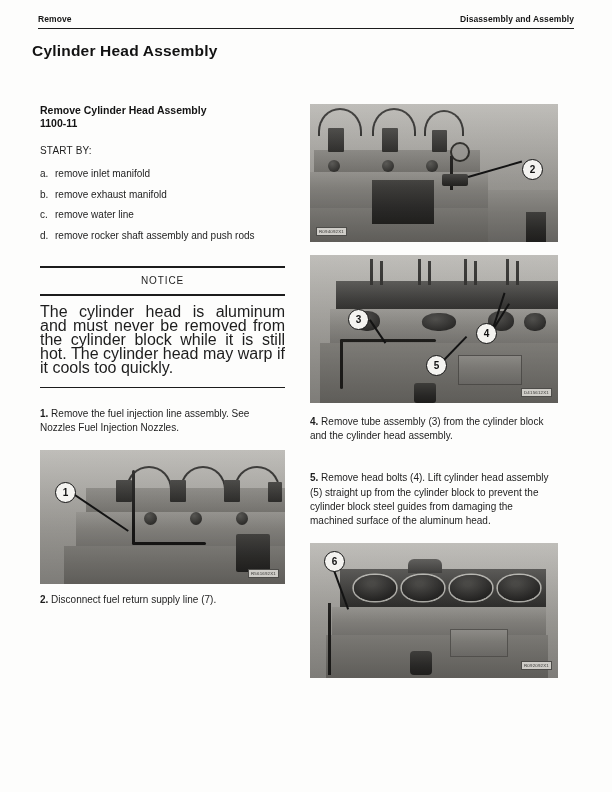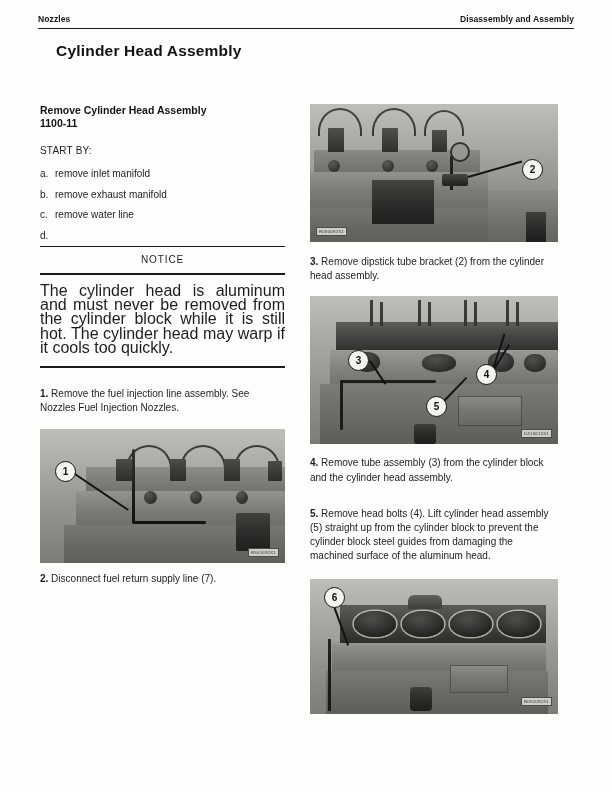--- a/index.html
+++ b/index.html
@@ -52,21 +52,21 @@
     left: 0;
     top: 14px;
     width: 536px;
     height: 1px;
     background: #1c1c1c;
   }
 
   
   .page-title {
     position: absolute;
-    left: 56px;
+    left: 32px;
     top: 42px;
     font-size: 15.5px;
     font-weight: bold;
     letter-spacing: .2px;
     color: #121212;
   }
 
   
   .col-left {
     position: absolute;
@@ -141,21 +141,21 @@
   
   .step {
     font-size: 10px;
     line-height: 14.2px;
     color: #1d1d1d;
     margin: 0;
   }
   .step .num {
     font-weight: bold;
   }
-  .step-gap-sm { margin-top: 22px; }
+  .step-gap-sm { margin-top: 28px; }
   .step-gap-md { margin-top: 19px; }
 
   
   .photo {
     position: relative;
     background: #b9b7b2;
     overflow: hidden;
     border: 0;
   }
   
@@ -272,21 +272,21 @@
     color: #1d1d1d;
     font-style: italic;
   }
 </style>
 </head>
 <body>
 
 <div class="page">
 
   <div class="header">
-    <div class="header-left">Nozzles</div>
+    <div class="header-left">Remove</div>
     <div class="header-right">Disassembly and Assembly</div>
     <div class="header-rule"></div>
   </div>
 
   <div class="page-title">Cylinder Head Assembly</div>
 
   <div class="col-left">
 
     <div class="sub-title">
       <div>Remove Cylinder Head Assembly</div>
@@ -303,20 +303,21 @@
       <li>
         <span class="ltr">b.</span>
         <span>remove exhaust manifold</span>
       </li>
       <li>
         <span class="ltr">c.</span>
         <span>remove water line</span>
       </li>
       <li>
         <span class="ltr">d.</span>
+        <span>remove rocker shaft assembly and push rods</span>
       </li>
     </ul>
 
     <div class="notice">
       <div class="notice-rule"></div>
       <div class="notice-label">NOTICE</div>
       <div class="notice-rule"></div>
       <div class="notice-body">The cylinder head is aluminum and must never be removed from the cylinder block while it is still hot. The cylinder head may warp if it cools too quickly.</div>
       <div class="notice-rule"></div>
     </div>
@@ -397,23 +398,20 @@
 
       <div class="leader" style="left:158px; top:72px; width:56px; transform:rotate(-16deg);"></div>
       <div class="callout" style="left:212px; top:55px;">2</div>
 
       <div class="photo-id" style="left:6px; bottom:6px;">R094092X1</div>
 
       <div class="vign"></div>
       <div class="grain"></div>
     </div>
 
-    <p class="step" style="margin-top:13px;">
-      <span class="num">3.</span><span> Remove dipstick tube bracket (2) from the cylinder head assembly.</span>
-    </p>
 
     <div class="photo" style="margin-top:13px; width:248px; height:148px;">
 
       <div class="eng block-light" style="left:0; top:0; width:248px; height:148px;"></div>
 
       <div class="eng block-dark" style="left:26px; top:26px; width:222px; height:30px;"></div>
 
       <div class="eng block-main" style="left:20px; top:54px; width:228px; height:38px;"></div>
 
       <div class="eng block-mid" style="left:10px; top:88px; width:238px; height:60px;"></div>

